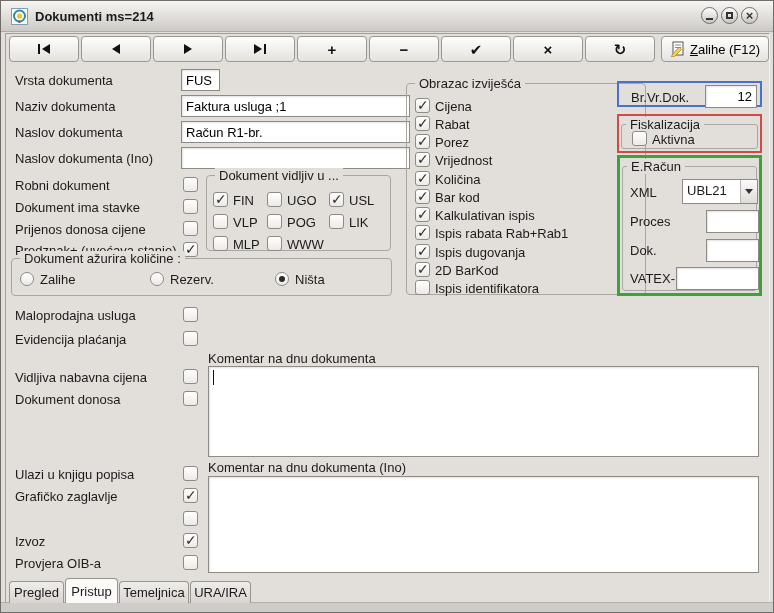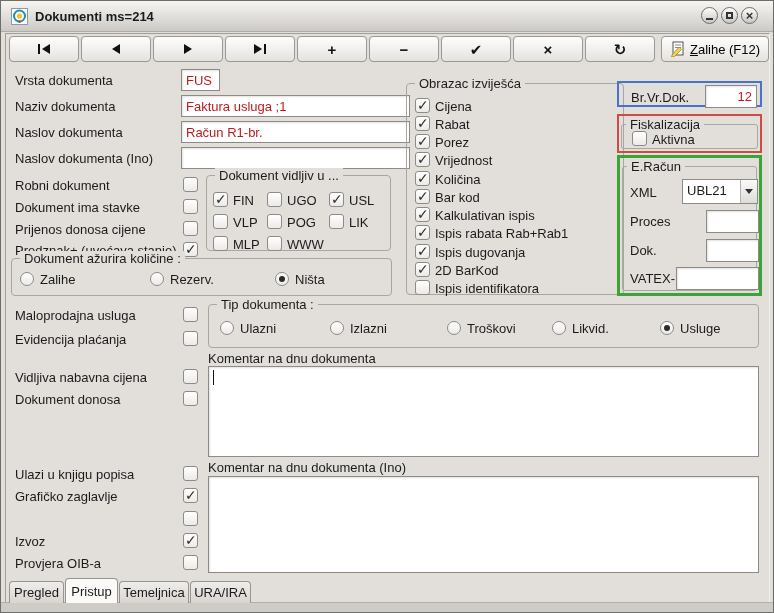--- a/index.html
+++ b/index.html
@@ -32,21 +32,21 @@
   .tri-l { border-right:8px solid #111; }
   .tri-r { border-left:8px solid #111; }
   .vbar { width:2px; height:10px; background:#111; }
   .pristup { width:108px; gap:4px; }
   .plabel { display:inline-block; font-size:13px; }
   .plabel::first-letter { text-decoration:underline; }
 
   
   .lbl { position:absolute; white-space:nowrap; }
   .txt { position:absolute; height:22px; border:1px solid #8E8B87; background:#fff;
-    box-shadow:inset 1px 1px 2px rgba(0,0,0,.12); font-family:inherit; font-size:13px; padding:0 4px; color:#b91c1c; }
+    box-shadow:inset 1px 1px 2px rgba(0,0,0,.12); font-family:inherit; font-size:13px; padding:0 4px; color:#000000; }
   .txt.right { text-align:right; }
   .ta { position:absolute; border:1px solid #8E8B87; background:#fff;
     box-shadow:inset 1px 1px 2px rgba(0,0,0,.12); resize:none; font-family:inherit; font-size:13px; padding:3px; }
   .cb { position:absolute; width:15px; height:15px; border:1px solid #8E8B87; border-radius:3px;
     background:linear-gradient(#FFFFFF,#ECEAE7); cursor:pointer; }
   .cb.on::after { content:"✓"; position:absolute; left:1px; top:-2px; font-size:14px; font-weight:bold; color:#2e2e2e; }
   .rd { position:absolute; width:14px; height:14px; border:1px solid #8E8B87; border-radius:50%;
     background:linear-gradient(#FFFFFF,#ECEAE7); cursor:pointer; }
   .rd.on::after { content:""; position:absolute; left:3px; top:3px; width:6px; height:6px; border-radius:50%; background:#2b2b2b; }
   .fs { position:absolute; border:1px solid #A9A6A1; border-radius:4px; }
@@ -183,21 +183,21 @@
   <div class="fs" style="left:10px; top:257px; width:381px; height:38px">
     <span class="leg">Dokument ažurira količine :</span>
     <span class="rd" style="left:8px; top:13px"></span>
     <span class="lbl" style="left:28px; top:13px">Zalihe</span>
     <span class="rd" style="left:138px; top:13px"></span>
     <span class="lbl" style="left:158px; top:13px">Rezerv.</span>
     <span class="rd on" style="left:263px; top:13px"></span>
     <span class="lbl" style="left:283px; top:13px">Ništa</span>
   </div>
 
-  <div class="fs" style="left:405px; top:82px; width:218px; height:212px">
+  <div class="fs" style="left:405px; top:82px; width:240px; height:212px">
     <span class="leg">Obrazac izviješća</span>
     <span class="cb on" style="left:8px; top:14px"></span>
     <span class="lbl" style="left:28px; top:15px">Cijena</span>
     <span class="cb on" style="left:8px; top:32px"></span>
     <span class="lbl" style="left:28px; top:33px">Rabat</span>
     <span class="cb on" style="left:8px; top:50px"></span>
     <span class="lbl" style="left:28px; top:51px">Porez</span>
     <span class="cb on" style="left:8px; top:68px"></span>
     <span class="lbl" style="left:28px; top:69px">Vrijednost</span>
     <span class="cb on" style="left:8px; top:87px"></span>
@@ -244,33 +244,20 @@
     <input class="txt" style="left: 86px; top: 81px; width: 53px; height: 23px;" value="">
     <span class="lbl" style="left:10px; top:113px">VATEX-</span>
     <input class="txt" style="left: 56px; top: 109px; width: 83px; height: 23px;" value="">
   </div>
 
   <span class="lbl" style="left:14px; top:307px">Maloprodajna usluga</span>
   <span class="cb" style="left:182px; top:306px"></span>
   <span class="lbl" style="left:14px; top:331px">Evidencija plaćanja</span>
   <span class="cb" style="left:182px; top:330px"></span>
 
-  <div class="fs" style="left:207px; top:303px; width:551px; height:44px">
-    <span class="leg">Tip dokumenta :</span>
-    <span class="rd" style="left:11px; top:16px"></span>
-    <span class="lbl" style="left:31px; top:16px">Ulazni</span>
-    <span class="rd" style="left:121px; top:16px"></span>
-    <span class="lbl" style="left:141px; top:16px">Izlazni</span>
-    <span class="rd" style="left:238px; top:16px"></span>
-    <span class="lbl" style="left:258px; top:16px">Troškovi</span>
-    <span class="rd" style="left:343px; top:16px"></span>
-    <span class="lbl" style="left:363px; top:16px">Likvid.</span>
-    <span class="rd on" style="left:451px; top:16px"></span>
-    <span class="lbl" style="left:471px; top:16px">Usluge</span>
-  </div>
 
   <span class="lbl" style="left:14px; top:369px">Vidljiva nabavna cijena</span>
   <span class="cb" style="left:182px; top:368px"></span>
   <span class="lbl" style="left:14px; top:391px">Dokument donosa</span>
   <span class="cb" style="left:182px; top:390px"></span>
 
   <span class="lbl" style="left:207px; top:350px">Komentar na dnu dokumenta</span>
   <textarea class="ta" style="left: 207px; top: 365px; width: 551px; height: 91px;"></textarea>
   <div class="caret" style="left:212px; top:369px"></div>
 

